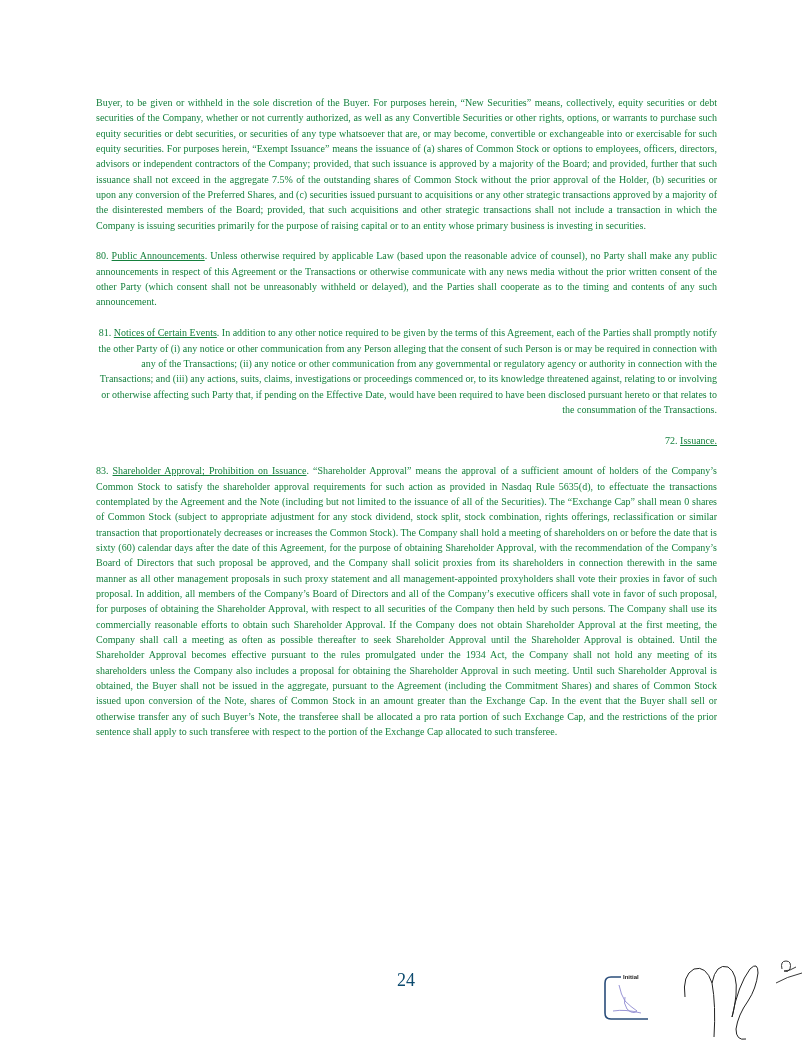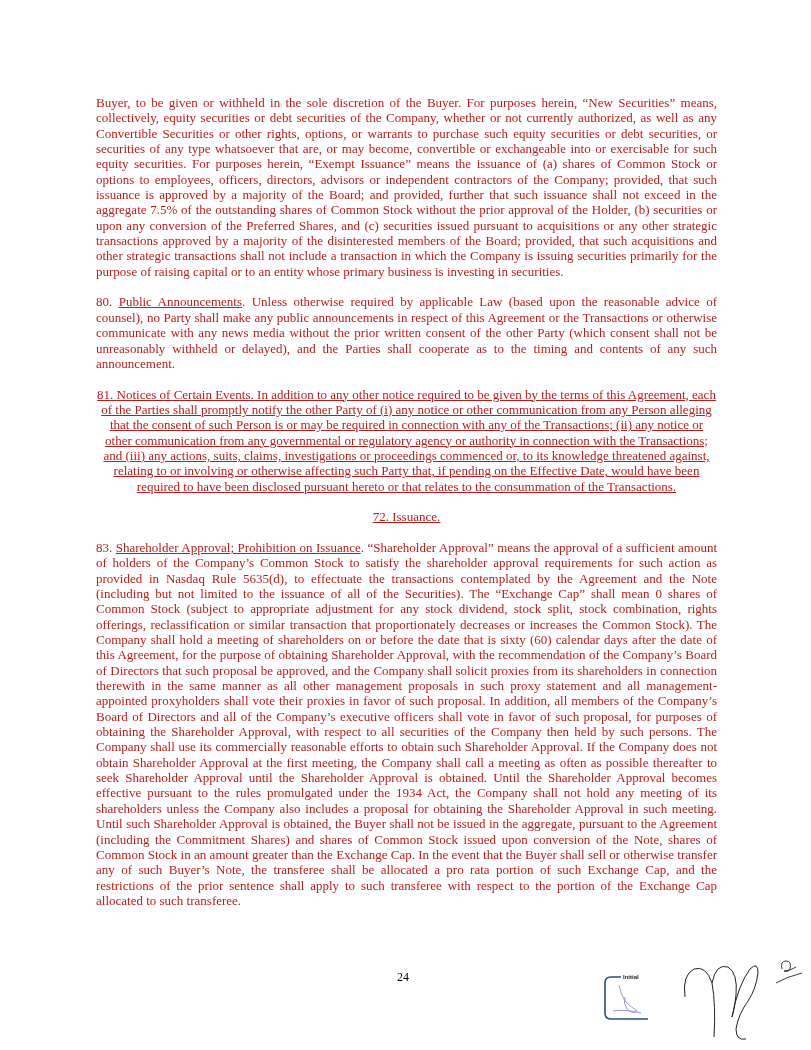--- a/index.html
+++ b/index.html
@@ -2,29 +2,29 @@
 <html><head>
 <meta charset="utf-8">
 <style>
   html, body { margin: 0; padding: 0; background: #ffffff; }
   body { width: 811px; height: 1050px; position: relative; overflow: hidden; }
   .page {
     position: absolute; left: 0; top: 0; width: 811px; height: 1050px; background: #fff;
   }
   .body-text {
     position: absolute; left: 96px; top: 95px; width: 621px;
-    font-family: "Liberation Serif", serif; font-size: 13px; line-height: 15.35px; color: #b91c1c;
+    font-family: "Liberation Serif", serif; font-size: 10px; line-height: 15.35px; color: #15803d;
   }
   .para { margin: 0 0 15.35px 0; }
   .justify { text-align: justify; }
-  .left { text-align: center; text-decoration: underline; }
+  .left { text-align: right; }
   .u { text-decoration: underline; margin-top: 19px; }
   .page-number {
     position: absolute; left: 397px; top: 970px;
-    font-family: "Liberation Serif", serif; font-size: 12px; color: #000000;
+    font-family: "Liberation Serif", serif; font-size: 18px; color: #0c4a6e;
   }
   .initial-box {
     position: absolute; left: 603px; top: 973px; width: 46px; height: 50px;
   }
   .initial-label {
     position: absolute; left: 20px; top: 1px;
     font-family: "Liberation Sans", sans-serif; font-size: 6px; font-weight: bold; color: #222;
   }
   .signature { position: absolute; left: 680px; top: 955px; width: 130px; height: 95px; }
 </style>

